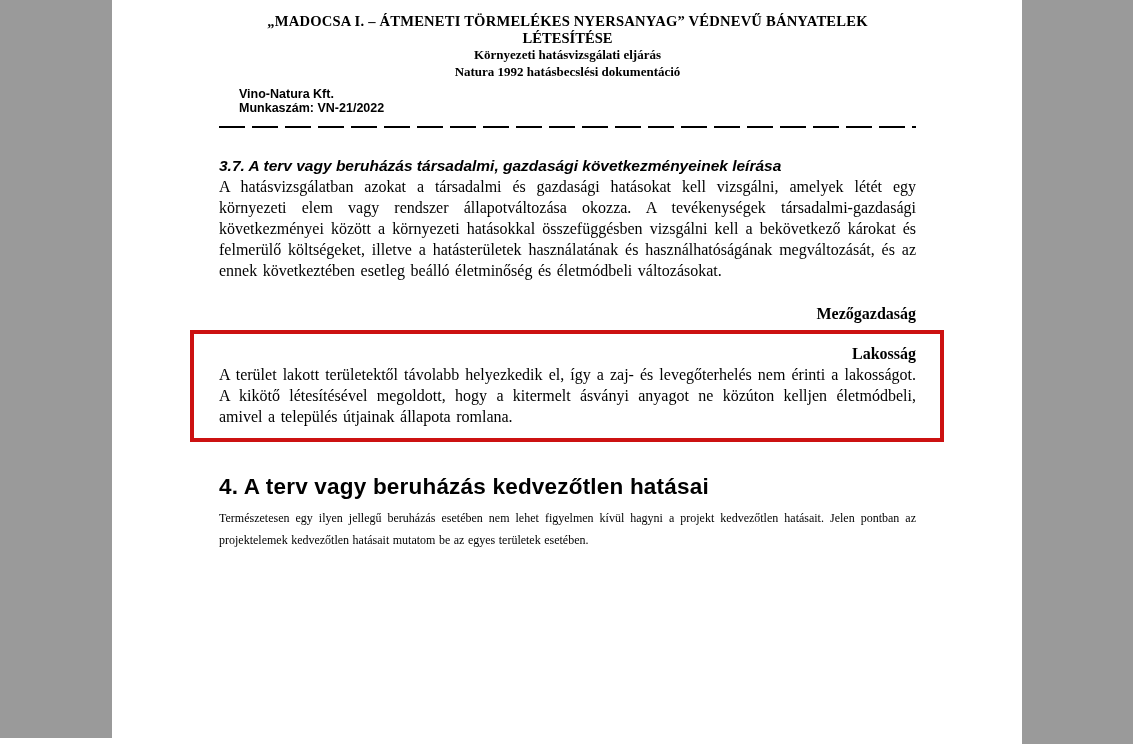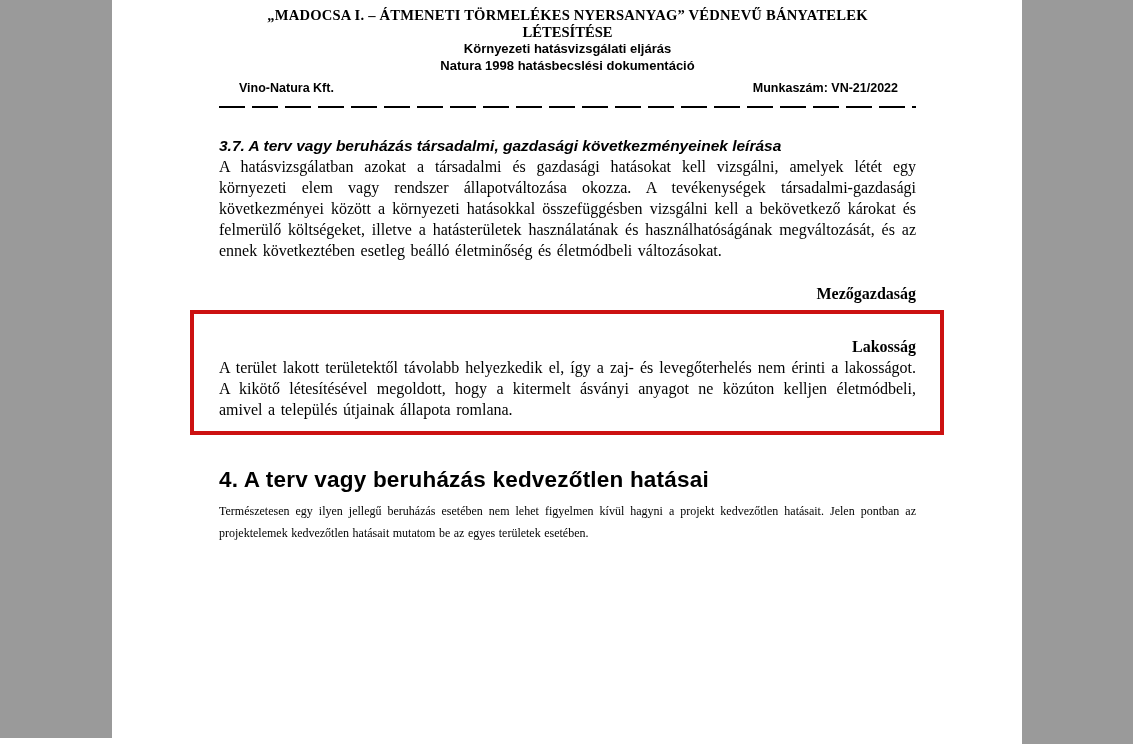--- a/index.html
+++ b/index.html
@@ -21,41 +21,42 @@
   .page {
     position: absolute; left: 112px; top: 0;
     width: 910px; height: 744px;
     background: #ffffff;
   }
   .content {
     position: absolute; left: 107px; top: 0;
     width: 697px;
   }
   
-  .doc-header { padding-top: 7px; text-align: center; }
+  .doc-header { padding-top: 13px; text-align: center; }
   .title-line1 {
     font-family: "Liberation Serif", serif;
     font-weight: bold; font-size: 14.6px; line-height: 17px;
     letter-spacing: 0.2px;
   }
   .title-line2 {
     font-family: "Liberation Serif", serif;
     font-weight: bold; font-size: 14.6px; line-height: 17px;
   }
   .subtitle {
-    font-family: Liberation Sans, sans-serif;
+    font-family: Liberation Serif, serif;
     font-weight: bold; font-size: 13px; line-height: 16.5px;
   }
   .header-row {
     margin-top: 7px;
     display: flex; justify-content: space-between;
     padding: 0 18px 0 20px;
     font-family: "Liberation Sans", sans-serif;
     font-weight: bold; font-size: 12.5px;
     text-align: left;
+    flex-direction: column;
   }
   .dashed-rule {
     margin-top: 11px;
     height: 2px; width: 100%;
     background: repeating-linear-gradient(90deg, #000 0 26px, transparent 26px 33px);
   }
   
   .section-heading-italic {
     margin-top: 28px;
     font-family: "Liberation Sans", sans-serif;
@@ -70,21 +71,21 @@
   }
   .sub-heading {
     font-family: "Liberation Serif", serif;
     font-weight: bold; font-size: 16px; line-height: 21px; text-align: right;
   }
   .sub-mezo { margin-top: 22px; }
   .sub-ipar { margin-top: 22px; }
   .highlight-box {
     margin: 6px -28px 0 -29px;
     border: 4px solid var(--highlight, #cc1111);
-    padding: 22px 24px 11px 25px;
+    padding: 9px 24px 11px 25px;
   }
   .big-heading {
     margin-top: 32px;
     font-family: "Liberation Sans", sans-serif;
     font-weight: bold; font-size: 22.5px; line-height: 26px;
     letter-spacing: 0.2px;
   }
   .closing-para {
     margin-top: 7px;
     font-size: 12px; line-height: 22px;
@@ -98,21 +99,21 @@
 <div class="margin-gray margin-left"></div>
 <div class="margin-gray margin-right"></div>
 
 <div class="page">
   <div class="content">
 
     <div class="doc-header">
       <div class="title-line1">„MADOCSA I. – ÁTMENETI TÖRMELÉKES NYERSANYAG” VÉDNEVŰ BÁNYATELEK</div>
       <div class="title-line2">LÉTESÍTÉSE</div>
       <div class="subtitle">Környezeti hatásvizsgálati eljárás</div>
-      <div class="subtitle">Natura 1998 hatásbecslési dokumentáció</div>
+      <div class="subtitle">Natura 1992 hatásbecslési dokumentáció</div>
       <div class="header-row">
         <span>Vino-Natura Kft.</span>
         <span>Munkaszám: VN-21/2022</span>
       </div>
       <div class="dashed-rule"></div>
     </div>
 
     <div>
       <div class="section-heading-italic">3.7. A terv vagy beruházás társadalmi, gazdasági következményeinek leírása</div>
       <div class="body-para">A hatásvizsgálatban azokat a társadalmi és gazdasági hatásokat kell vizsgálni, amelyek létét egy környezeti elem vagy rendszer állapotváltozása okozza. A tevékenységek társadalmi-gazdasági következményei között a környezeti hatásokkal összefüggésben vizsgálni kell a bekövetkező károkat és felmerülő költségeket, illetve a hatásterületek használatának és használhatóságának megváltozását, és az ennek következtében esetleg beálló életminőség és életmódbeli változásokat.</div>

